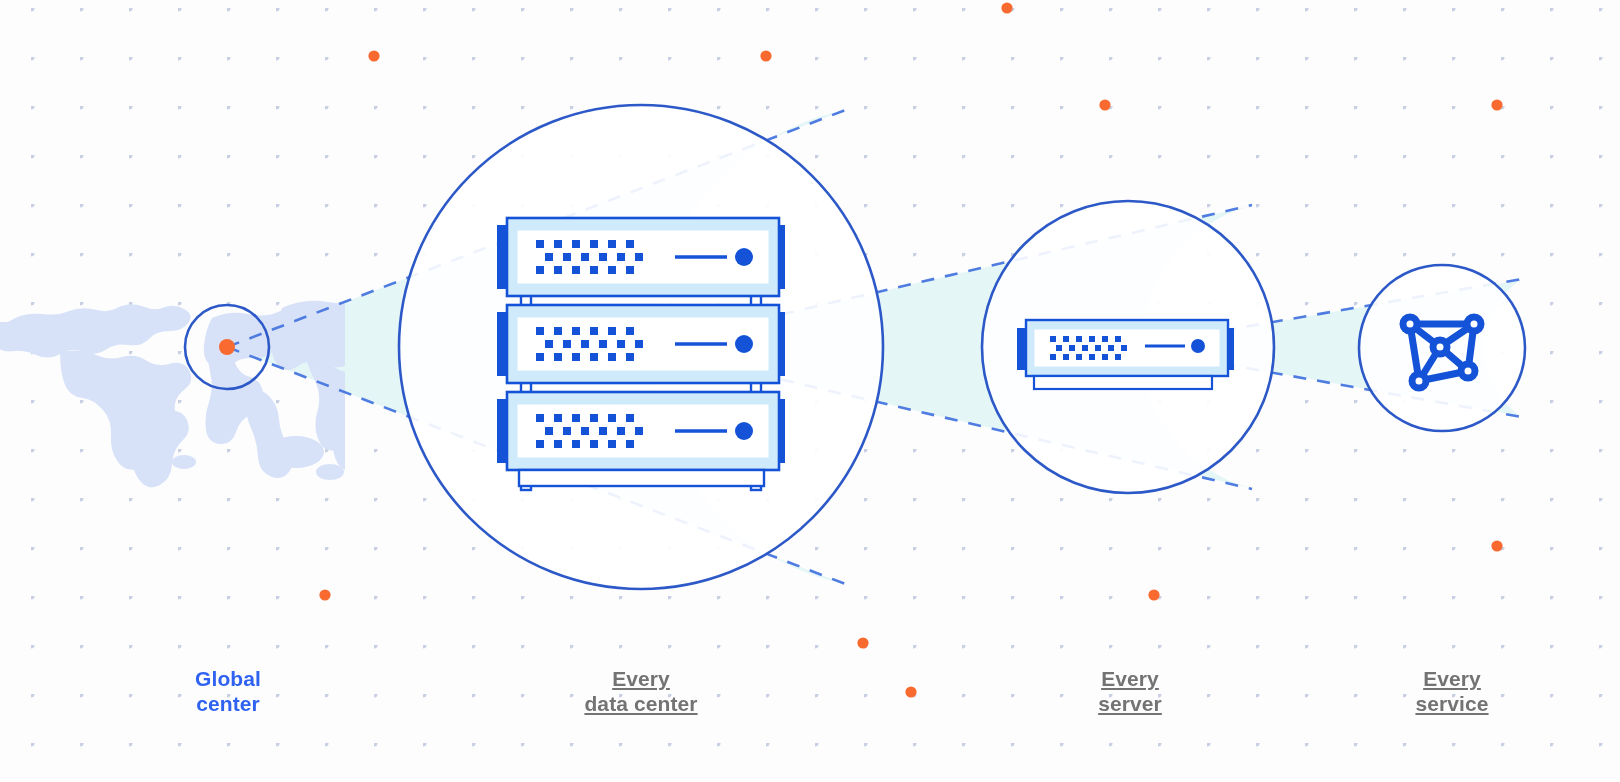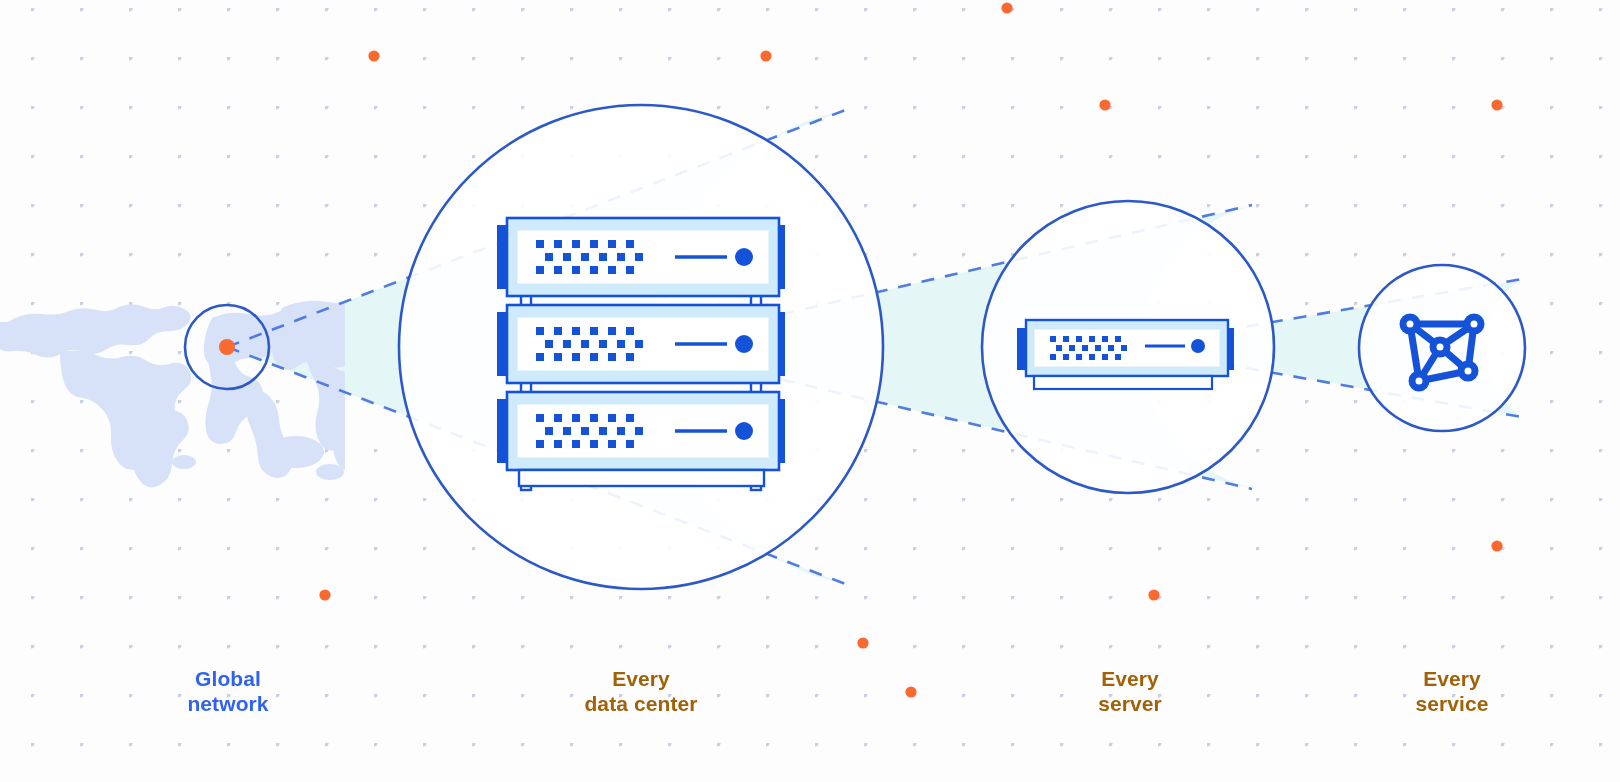--- a/index.html
+++ b/index.html
@@ -29,21 +29,21 @@
   .label {
     position: absolute;
     text-align: center;
     font-size: 21px;
     line-height: 25px;
     font-weight: 700;
     letter-spacing: .1px;
     white-space: pre-line;
     user-select: none;
   }
-  .label.dark  { color: #a16207; }
+  .label.dark  { color: #737373; text-decoration: underline; }
   .label.brand { color: #2f62f0; }
 
   #lbl-global   { left: 128px;  top: 666px; width: 200px; }
   #lbl-dc       { left: 521px;  top: 666px; width: 240px; }
   #lbl-server   { left: 1030px; top: 666px; width: 200px; }
   #lbl-service  { left: 1352px; top: 666px; width: 200px; }
 </style>
 </head>
 <body>
 
@@ -275,21 +275,21 @@
         <circle cx="1497" cy="105" r="5.6" fill="#f96a30"></circle>
         <circle cx="1497" cy="546" r="5.6" fill="#f96a30"></circle>
         <circle cx="325" cy="595" r="5.6" fill="#f96a30"></circle>
         <circle cx="1154" cy="595" r="5.6" fill="#f96a30"></circle>
         <circle cx="863" cy="643" r="5.6" fill="#f96a30"></circle>
         <circle cx="911" cy="692" r="5.6" fill="#f96a30"></circle>
       </g>
   </svg>
 
   <div class="label brand" id="lbl-global">Global
-network</div>
+center</div>
   <div class="label dark" id="lbl-dc">Every
 data center</div>
   <div class="label dark" id="lbl-server">Every
 server</div>
   <div class="label dark" id="lbl-service">Every
 service</div>
 
 </div>
 
 </body></html>

